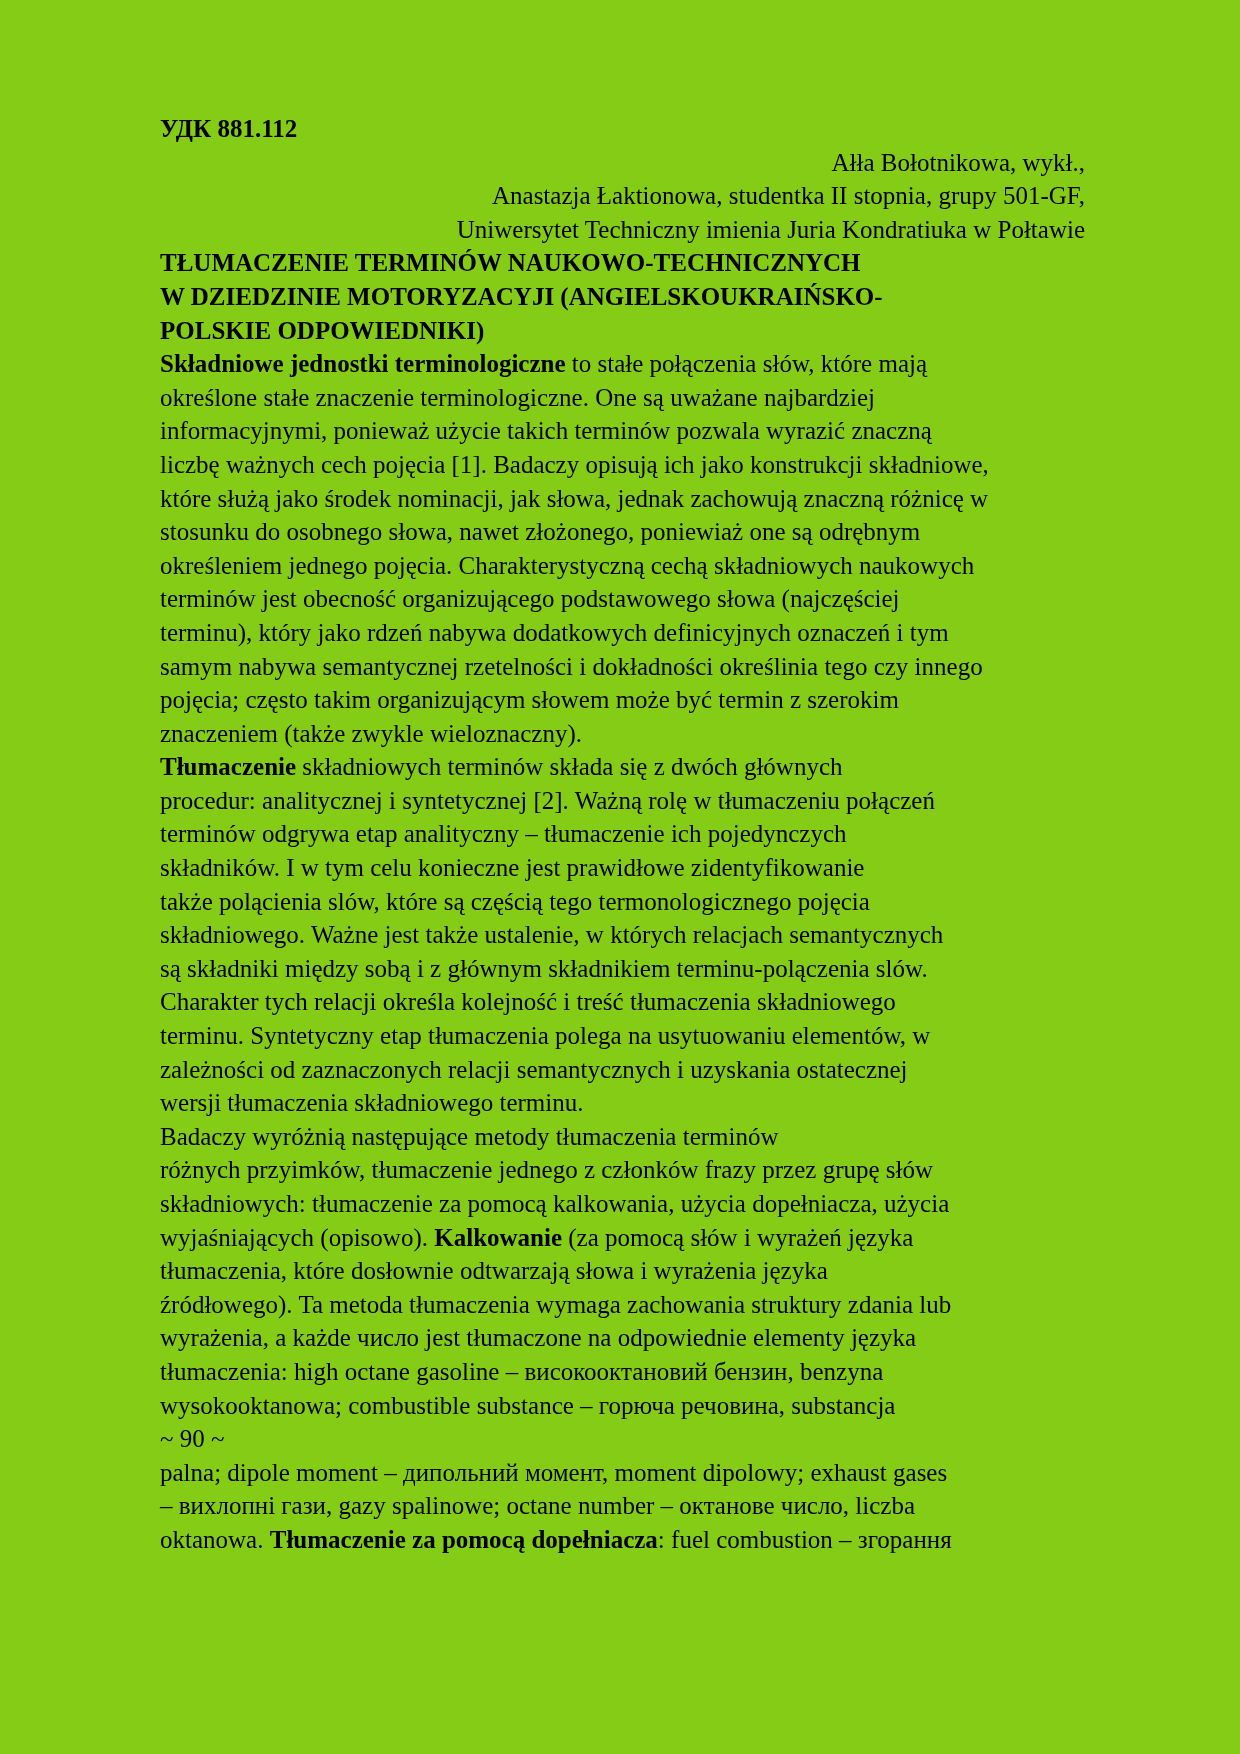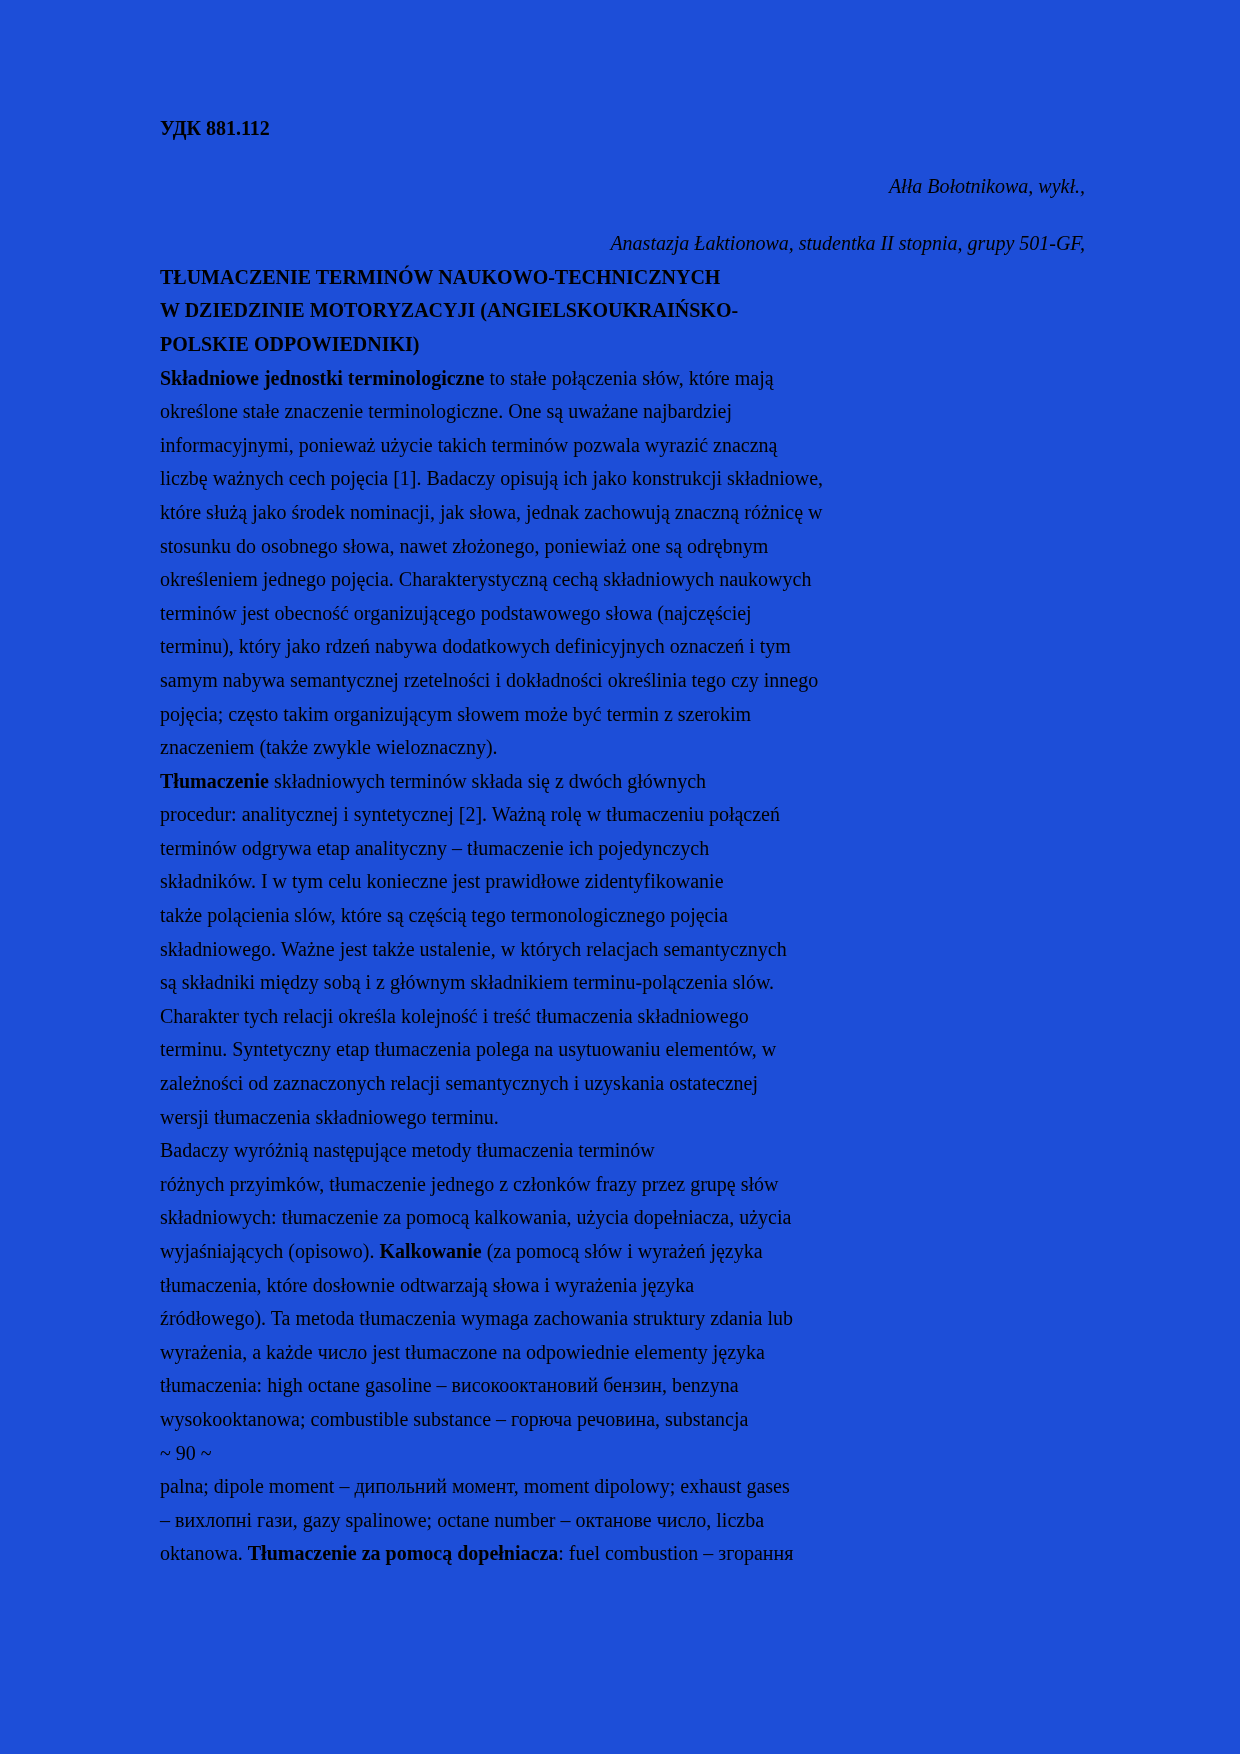--- a/index.html
+++ b/index.html
@@ -4,41 +4,39 @@
 <style>
   html, body {
     margin: 0;
     padding: 0;
     background: #ffffff;
   }
   .page {
     position: relative;
     width: 1240px;
     height: 1754px;
-    background: #1d4ed8;
+    background: #84cc16;
     color: #000000;
     font-family: "Liberation Serif", "DejaVu Serif", serif;
-    font-size: 20px;
+    font-size: 25px;
     line-height: 33.6px;
     box-sizing: border-box;
     padding: 112px 155px 0 160px;
     overflow: hidden;
   }
   .textcol {
     width: 925px;
   }
   .udk {
     font-weight: bold;
     white-space: nowrap;
   }
   .byline .line {
-    font-style: italic;
     text-align: right;
     white-space: nowrap;
-    margin-top: 24px;
   }
   .title .line {
     font-weight: bold;
     white-space: nowrap;
   }
   .body .line {
     white-space: nowrap;
   }
   .seg-bold {
     font-weight: bold;
@@ -46,20 +44,21 @@
 </style>
 </head>
 <body>
 
 <div class="page">
   <div class="textcol">
     <div class="udk">УДК 881.112</div>
     <div class="byline">
         <div class="line"><span class="seg">Ałła Bołotnikowa, wykł.,</span></div>
         <div class="line"><span class="seg">Anastazja Łaktionowa, studentka II stopnia, grupy 501-GF,</span></div>
+        <div class="line"><span class="seg">Uniwersytet Techniczny imienia Juria Kondratiuka w Połtawie</span></div>
       </div>
     <div class="title">
         <div class="line"><span class="seg">TŁUMACZENIE TERMINÓW NAUKOWO-TECHNICZNYCH</span></div>
         <div class="line"><span class="seg">W DZIEDZINIE MOTORYZACYJI (ANGIELSKOUKRAIŃSKO-</span></div>
         <div class="line"><span class="seg">POLSKIE ODPOWIEDNIKI)</span></div>
       </div>
     <div class="body">
         <div class="line"><span class="seg-bold">Składniowe jednostki terminologiczne</span><span class="seg"> to stałe połączenia słów, które mają</span></div>
         <div class="line"><span class="seg">określone stałe znaczenie terminologiczne. One są uważane najbardziej</span></div>
         <div class="line"><span class="seg">informacyjnymi, ponieważ użycie takich terminów pozwala wyrazić znaczną</span></div>

